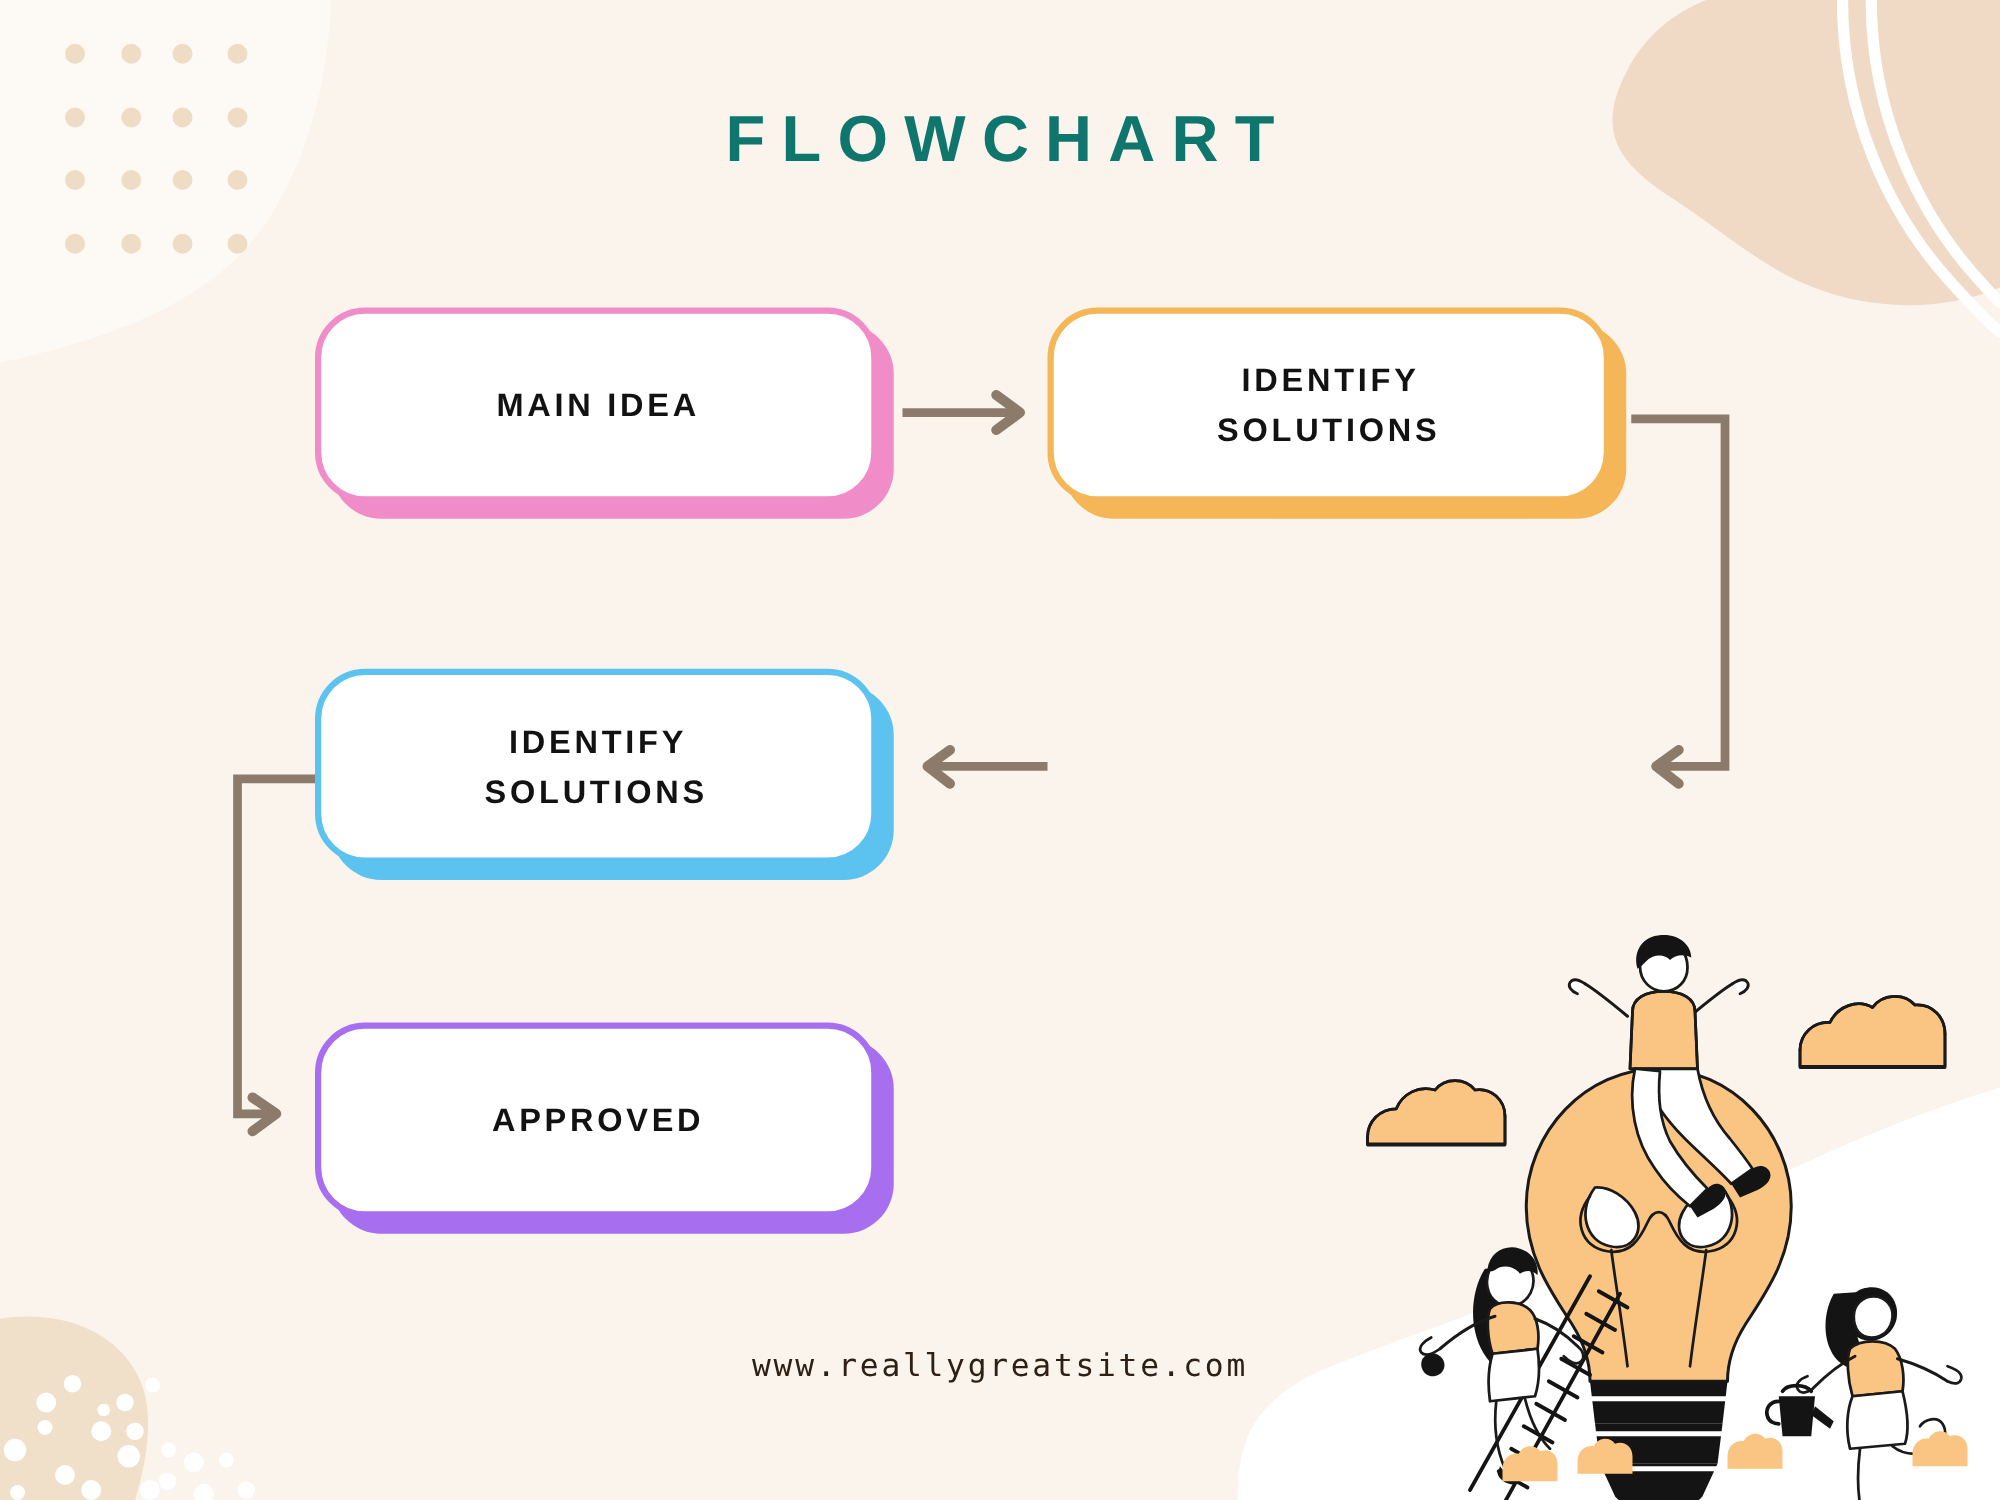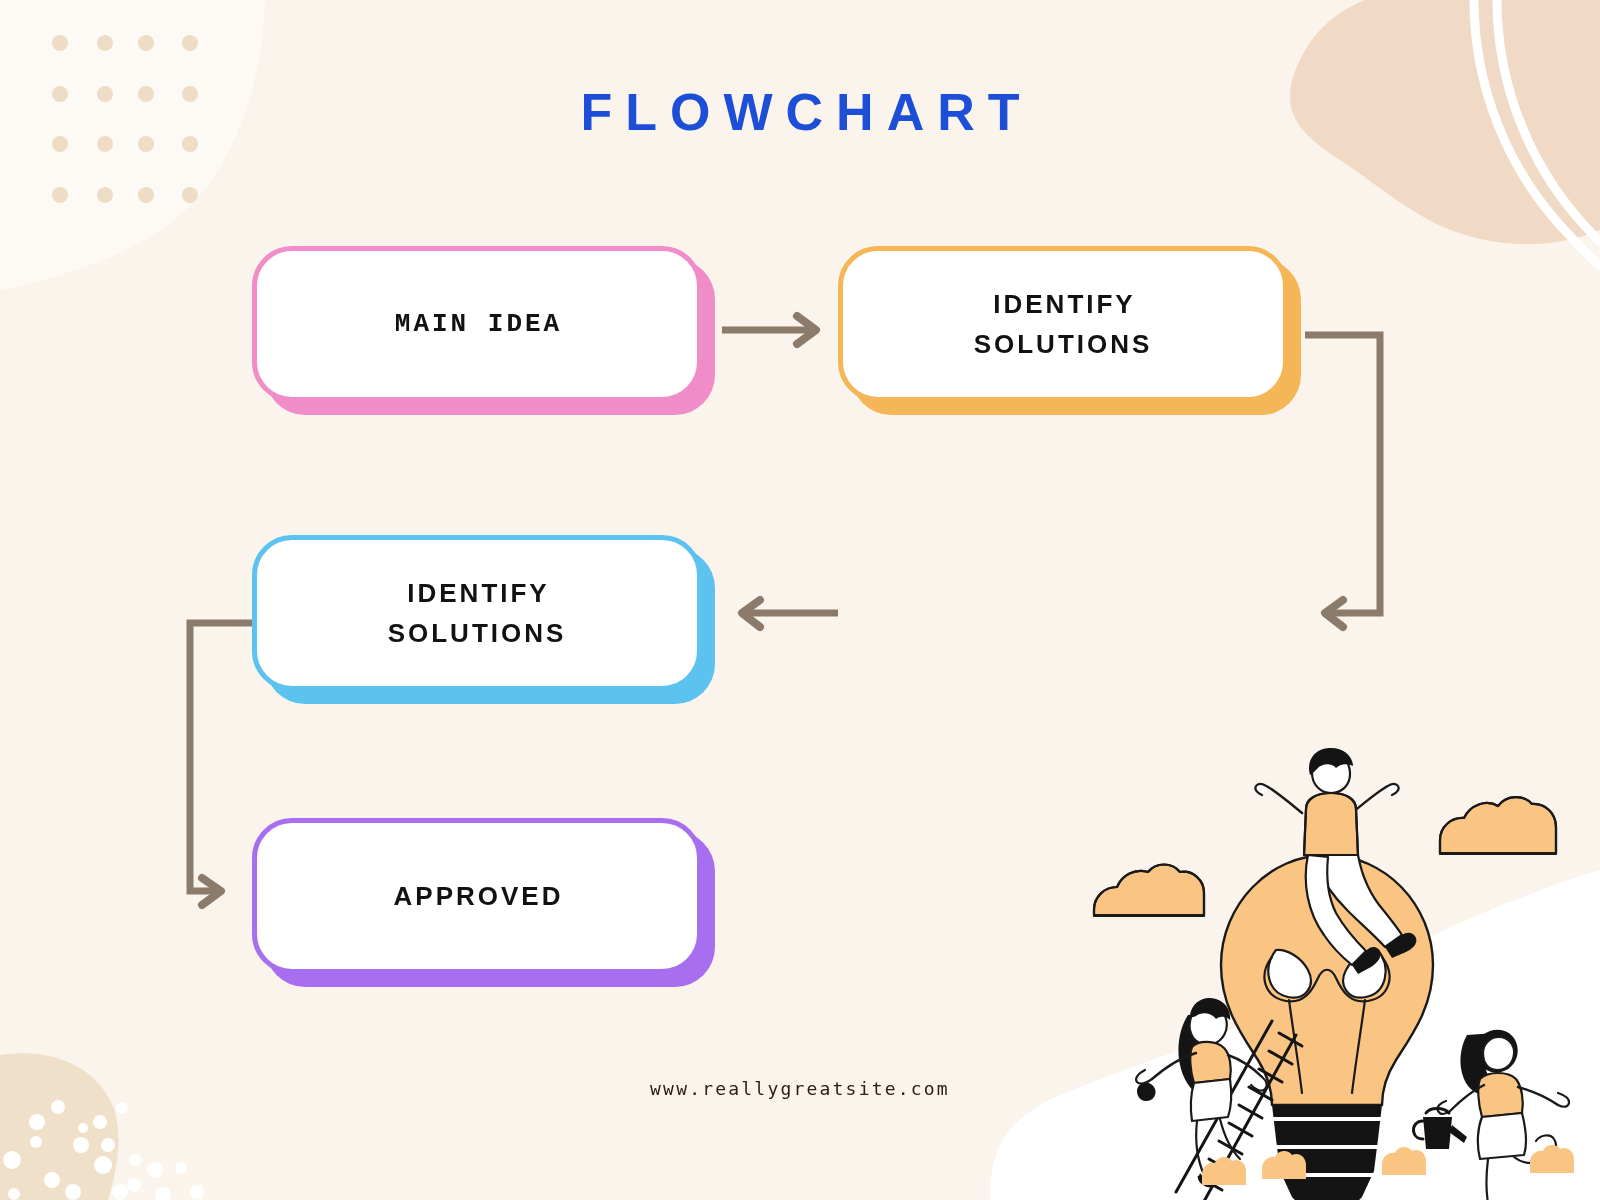--- a/index.html
+++ b/index.html
@@ -28,21 +28,21 @@
   
   #title {
     position: absolute;
     left: 0;
     top: 82px;
     width: 1600px;
     text-align: center;
     font-size: 52px;
     font-weight: 700;
     letter-spacing: 13px;
-    color: #1d4ed8;
+    color: #0f766e;
     text-indent: 13px;
   }
 
   
   .node {
     position: absolute;
     width: 450px;
     height: 156px;
     box-sizing: border-box;
   }
@@ -95,21 +95,21 @@
     width: 1600px; height: 1200px;
   }
 
   
   #site-url {
     position: absolute;
     left: 0;
     top: 1078px;
     width: 1600px;
     text-align: center;
-    font-size: 18px;
+    font-size: 25px;
     letter-spacing: 2.2px;
     color: #2F2015;
     font-family: "DejaVu Sans Mono", monospace;
   }
 
   
   #illustration {
     position: absolute;
     left: 1040px;
     top: 735px;
@@ -198,21 +198,21 @@
     <g fill="none" stroke="#8C7B6A" stroke-width="8" stroke-linecap="round" stroke-linejoin="round">
       <path d="M797,316 L816,330 L797,344"></path>
       <path d="M1343,600 L1325,613 L1343,627"></path>
       <path d="M760,600 L742,613 L760,627"></path>
       <path d="M202,878 L221,891 L202,905"></path>
     </g>
   </svg>
 
   <div class="node" id="node-main-idea">
     <div class="shadow" style="background:#F08CC8;"></div>
-    <div class="face" style="border-color:#F08CC8;font-family:Liberation Mono, monospace;">
+    <div class="face" style="border-color:#F08CC8;">
       <span class="label">MAIN IDEA</span>
     </div>
   </div>
 
   <div class="node" id="node-identify-top">
     <div class="shadow" style="background:#F5B657;"></div>
     <div class="face" style="border-color:#F5B657;">
       <span class="label">IDENTIFY
 SOLUTIONS</span>
     </div>

